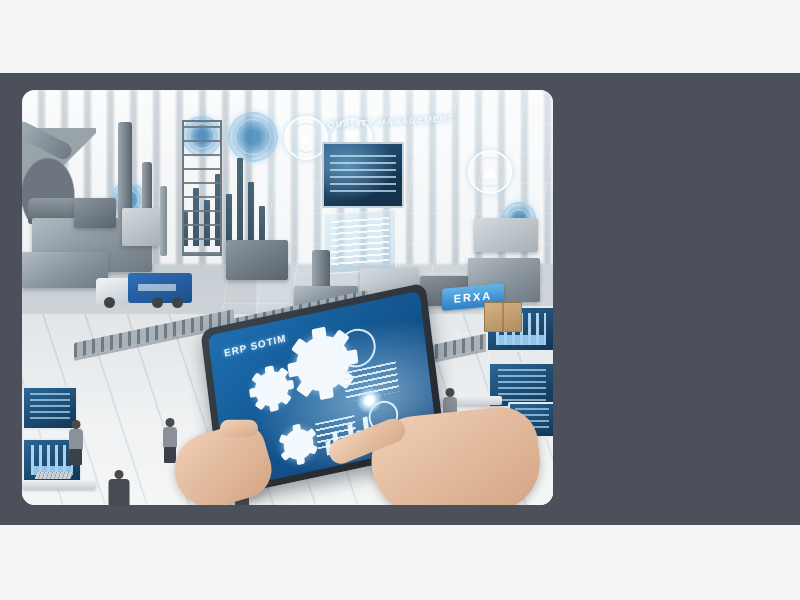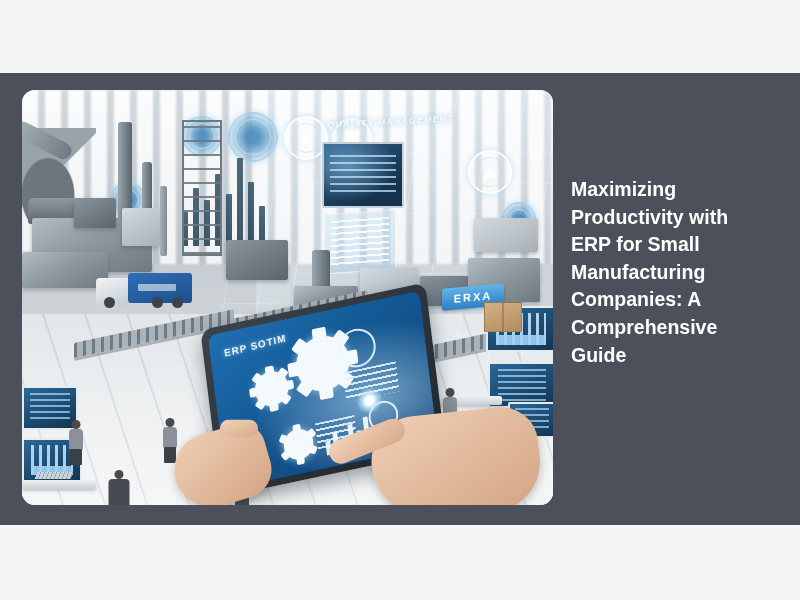--- a/index.html
+++ b/index.html
@@ -686,14 +686,13 @@
       <div class="hand left">
         <span class="finger" style="left:56px;top:-4px;width:38px;height:17px;transform:rotate(16deg)"></span>
       </div>
       <div class="hand right">
         <span class="finger" style="left:-42px;top:8px;width:80px;height:24px;transform:rotate(-16deg)"></span>
       </div>
 
     </div>
   </figure>
 
-  <h2 class="article-title">Maximizing Productivity with ERP for Small Manufacturing Companies: A Comprehensive Guide</h2>
 </div>
 
 </body></html>

